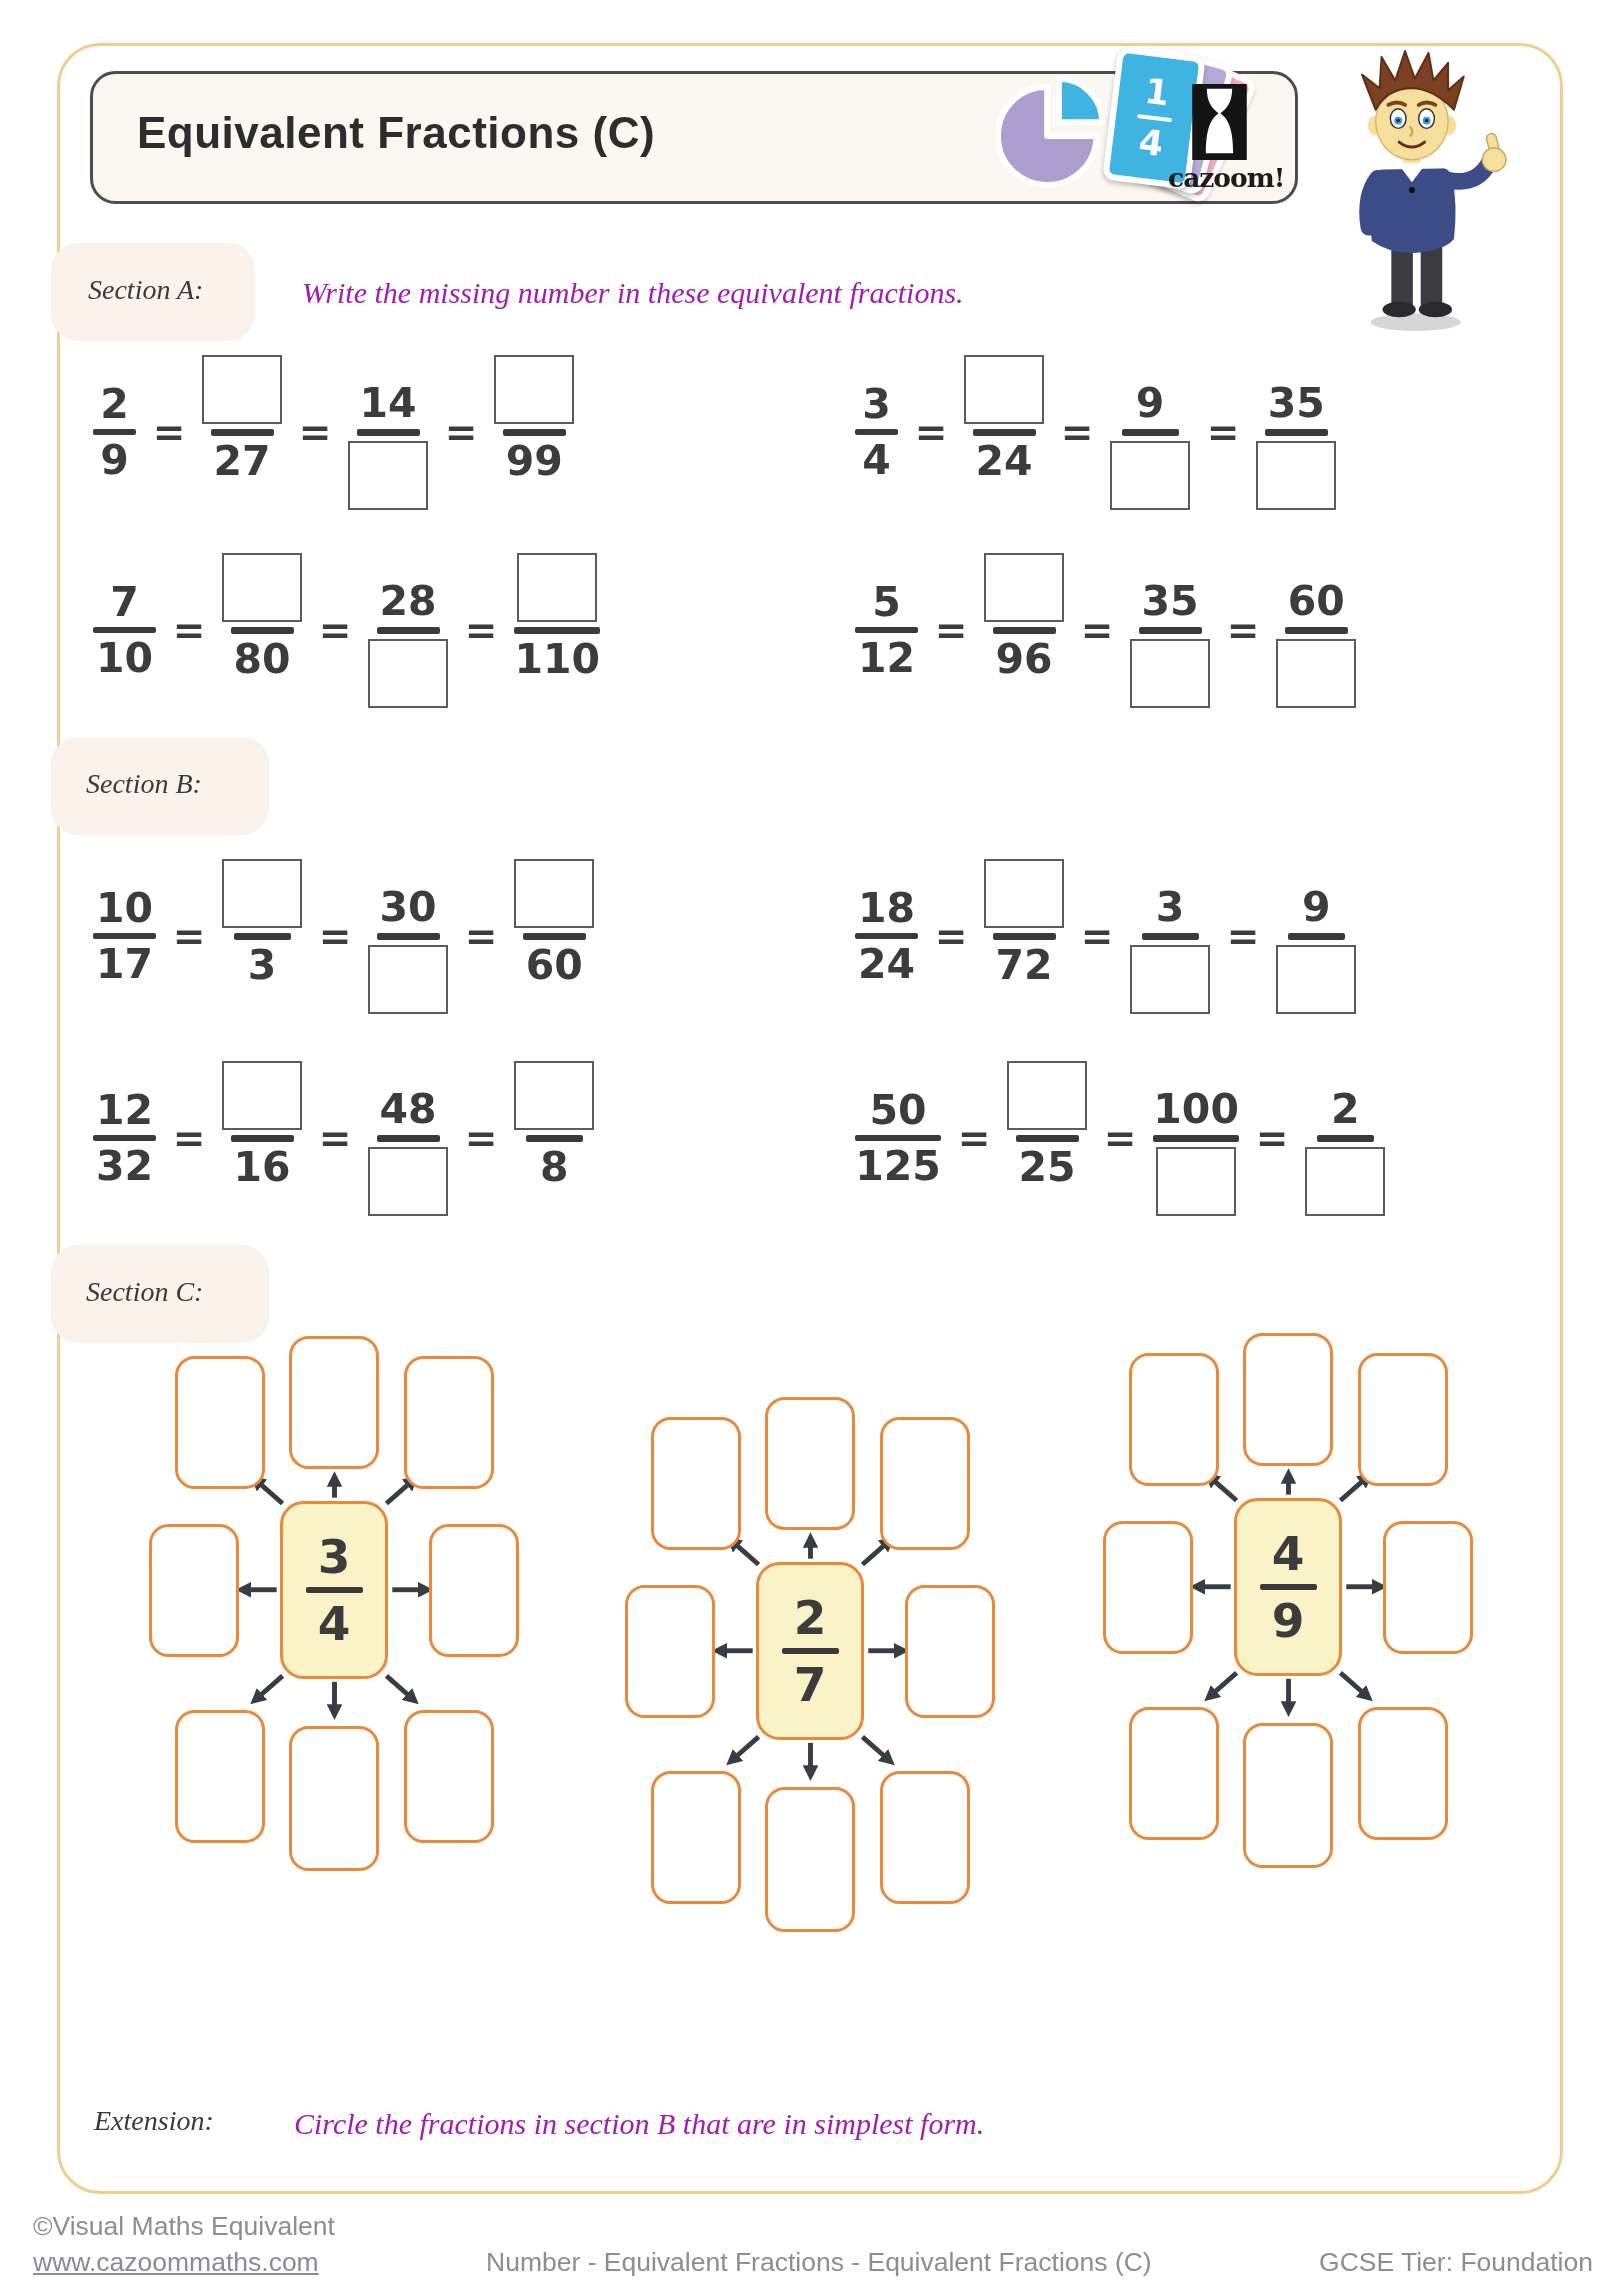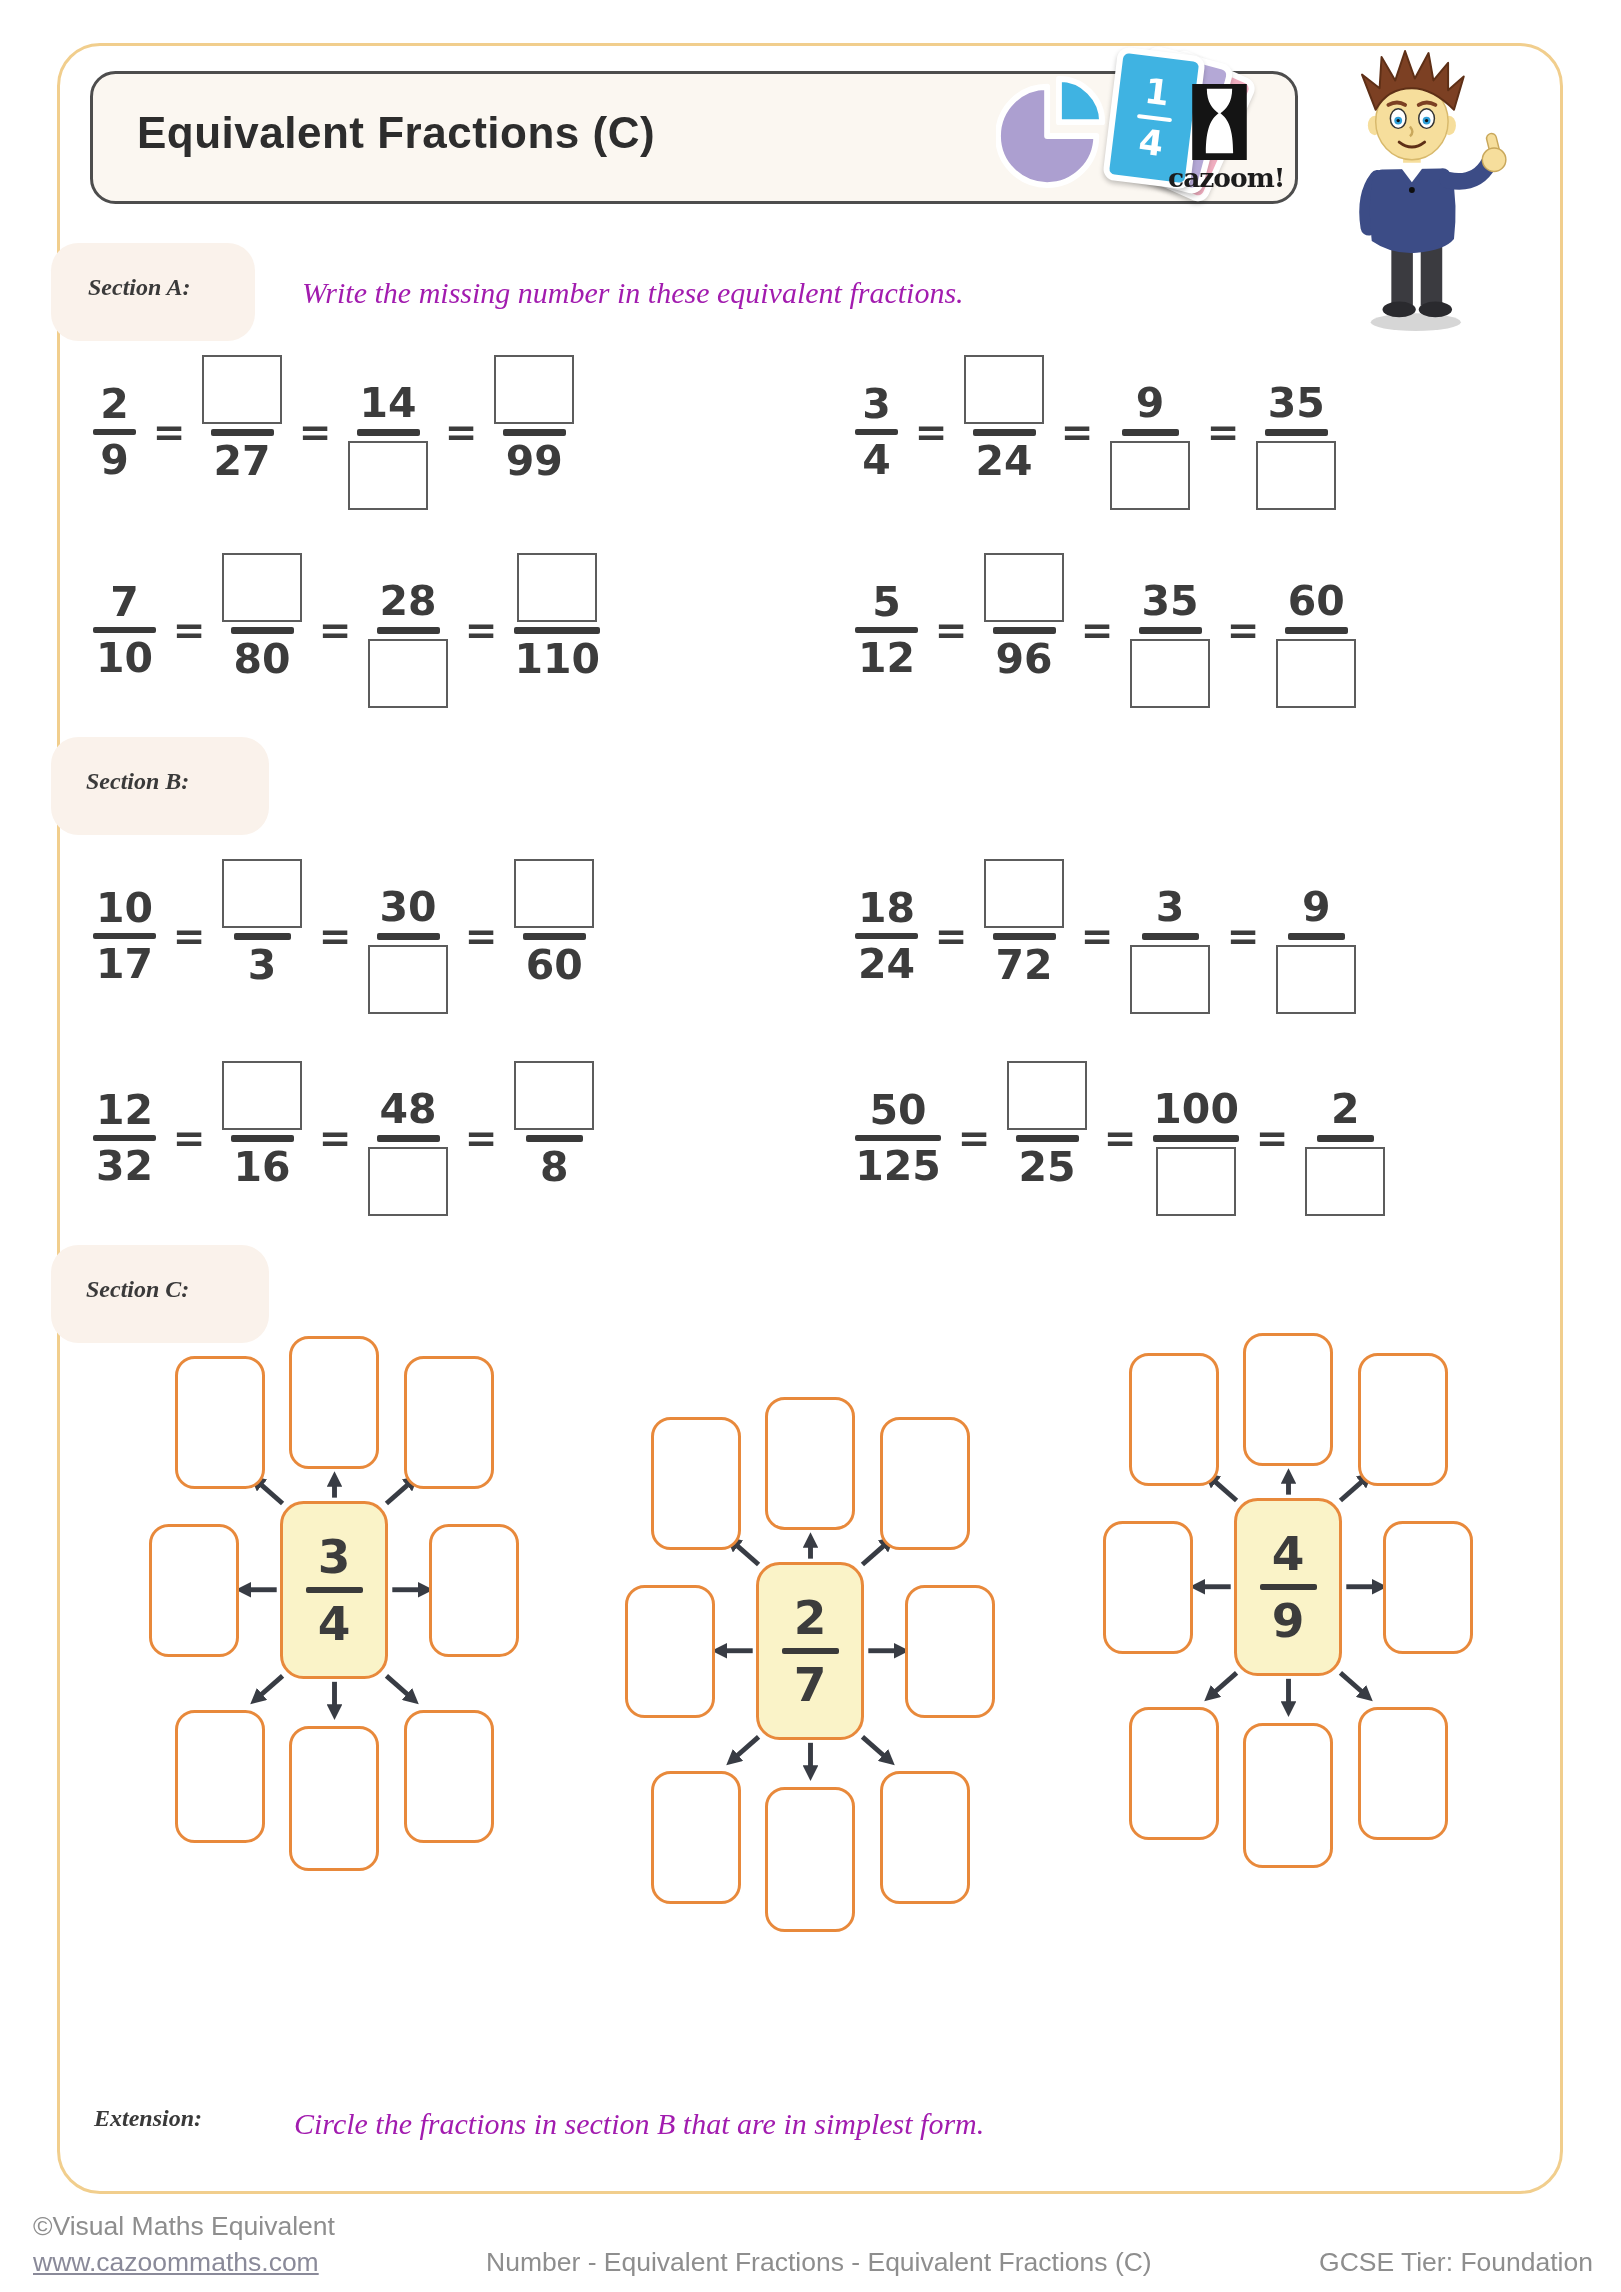--- a/index.html
+++ b/index.html
@@ -39,21 +39,21 @@
   .logo-text{font-family:"DejaVu Serif",serif;font-weight:700;font-size:26.5px;color:#1C1C1C;
              letter-spacing:-1px;margin-top:2px;text-align:right;}
   .boy{position:absolute;left:1315px;top:47px;}
 
   
   .sec-bg{position:absolute;background:#FAF2EB;border-radius:27.4px;}
   .sec-bg.bg-a{left:51px;top:243px;width:204px;height:98px;}
   .sec-bg.bg-b{left:51px;top:737px;width:218px;height:98px;}
   .sec-bg.bg-c{left:51px;top:1245px;width:218px;height:98px;}
   .sec-label{position:absolute;font-family:"Liberation Serif",serif;font-style:italic;
-             font-weight:700;font-size:24px;color:#3A3A3A;white-space:nowrap;}
+             font-weight:400;font-size:28px;color:#3A3A3A;white-space:nowrap;}
   .lbl-a{left:88px;top:274px;}
   .lbl-b{left:86px;top:768px;}
   .lbl-c{left:86px;top:1276px;}
   .sec-instr{position:absolute;font-family:"Liberation Serif",serif;font-style:italic;
              font-size:30px;color:#a21caf;white-space:nowrap;}
   .instr-a{left:302px;top:276px;}
   .instr-c{left:296px;top:1278px;}
   .lbl-ext{left:94px;top:2105px;}
   .instr-ext{left:294px;top:2107px;}
 

